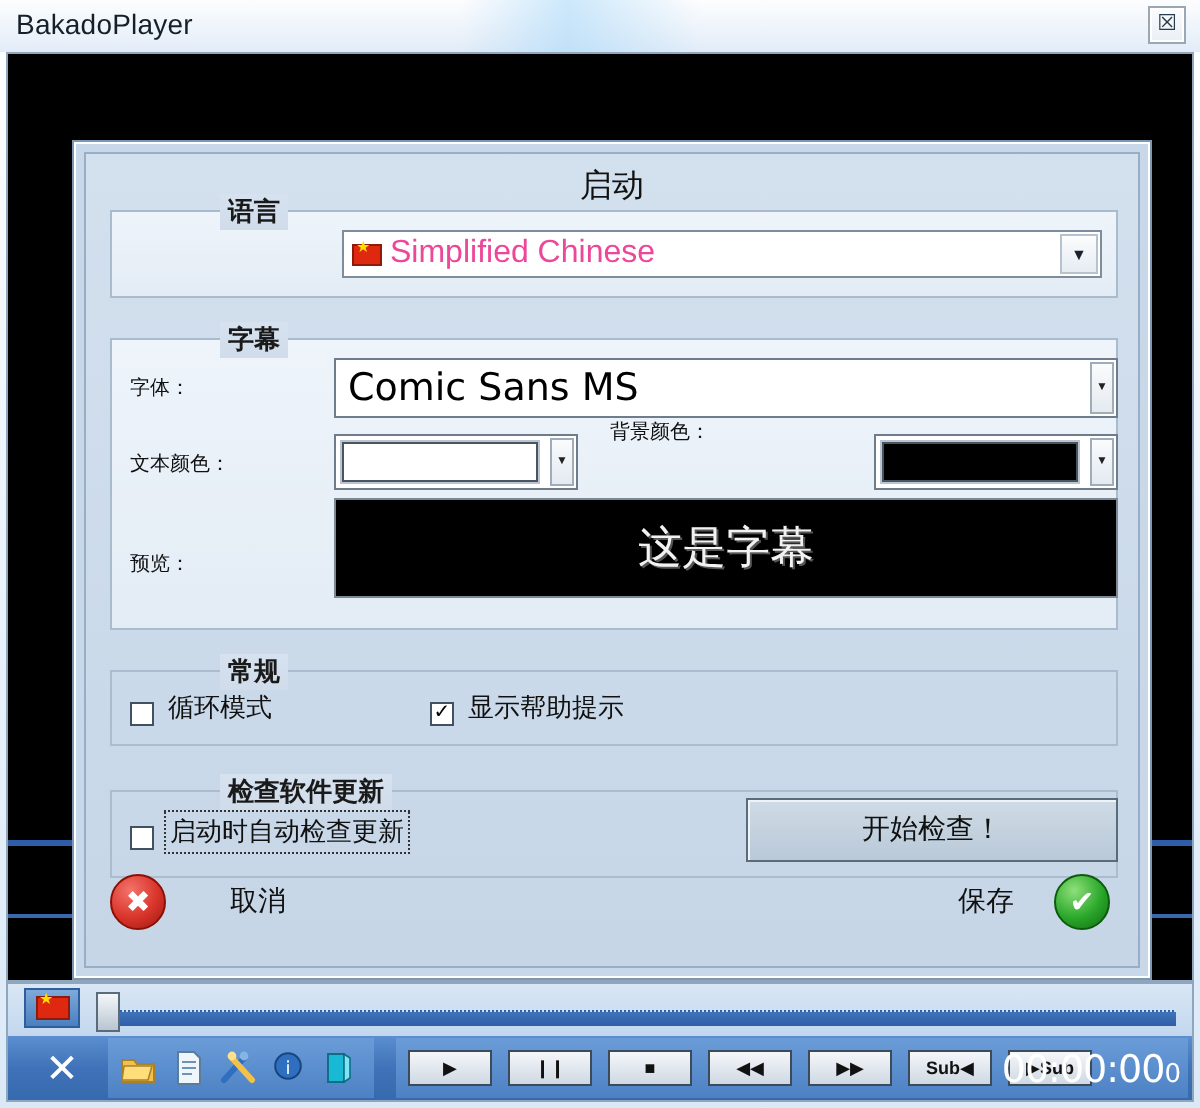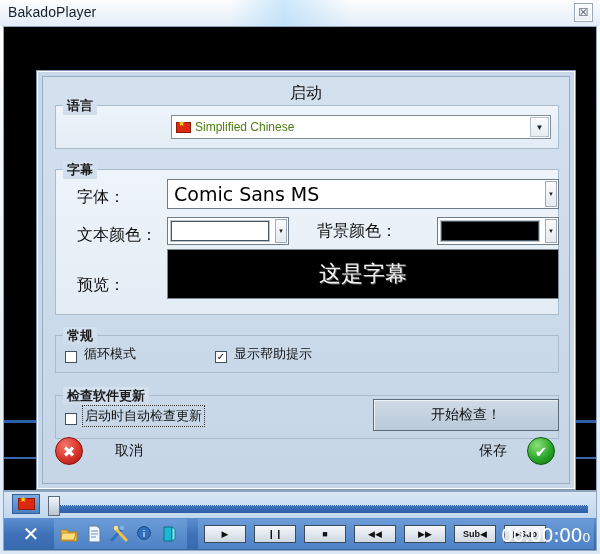--- a/index.html
+++ b/index.html
@@ -69,30 +69,30 @@
   .group {
     position:absolute;
     border:1px solid #a9bccd;
     background:linear-gradient(180deg,#eef4fa 0%,#e3ecf5 100%);
     box-sizing:border-box;
   }
   .group.plain { background:transparent; border-color:#aabccd; }
   .group-label {
     position:absolute; font-size:13px; color:#1a1a1a;
     background:linear-gradient(180deg,#d6e2ef 0%,#d0dcea 100%);
-    padding:0 4px; font-weight:600;
-  }
-  .fld-label { position:absolute; font-size:16px; color:#111;margin-left:12px; }
+    padding:0 4px; font-weight:600;margin-left:47px;
+  }
+  .fld-label { position:absolute; font-size:10px; color:#111; }
   
   .combo {
     position:absolute;
     background:#fff; border:1px solid #7f8c99;
     box-sizing:border-box; display:flex; align-items:center;
   }
-  .combo-text { font-size:12px; color:#4d7c0f; padding-left:4px; }
+  .combo-text { font-size:16px; color:#ec4899; padding-left:4px; }
   .combo-arrow {
     position:absolute; right:1px; top:1px; bottom:1px; width:19px;
     background:linear-gradient(180deg,#fbfcfd 0%,#e6ecf3 100%);
     border:1px solid #b6c2cd; box-sizing:border-box;
     display:flex; align-items:center; justify-content:center;
     font-size:8px; color:#18222c;
   }
   .flag {
     width:15px; height:11px; margin-left:4px; background:#de2910;
     position:relative; border:1px solid #8c1b0b; box-sizing:border-box;
@@ -257,21 +257,21 @@
         <span class="txt">Comic Sans MS</span>
         <span class="mini-arrow">▼</span>
       </div>
 
       <div class="fld-label" style="left:22px; top:148px;">文本颜色：</div>
       <div class="font-combo" style="left:124px; top:140px; width:122px; height:28px;">
         <span class="swatch-box" style="left:3px; top:3px; width:98px; height:20px; background:#ffffff;"></span>
         <span class="mini-arrow">▼</span>
       </div>
 
-      <div class="fld-label" style="left:262px; top:144px;text-align:right;">背景颜色：</div>
+      <div class="fld-label" style="left:262px; top:132px;text-align:right;">背景颜色：</div>
       <div class="font-combo" style="left:394px; top:140px; width:122px; height:28px;">
         <span class="swatch-box" style="left:3px; top:3px; width:98px; height:20px; background:#000000;"></span>
         <span class="mini-arrow">▼</span>
       </div>
 
       <div class="fld-label" style="left:22px; top:198px;">预览：</div>
       <div class="preview" style="left:124px; top:172px; width:392px; height:50px;">
         <span class="sub-text">这是字幕</span>
       </div>
 

